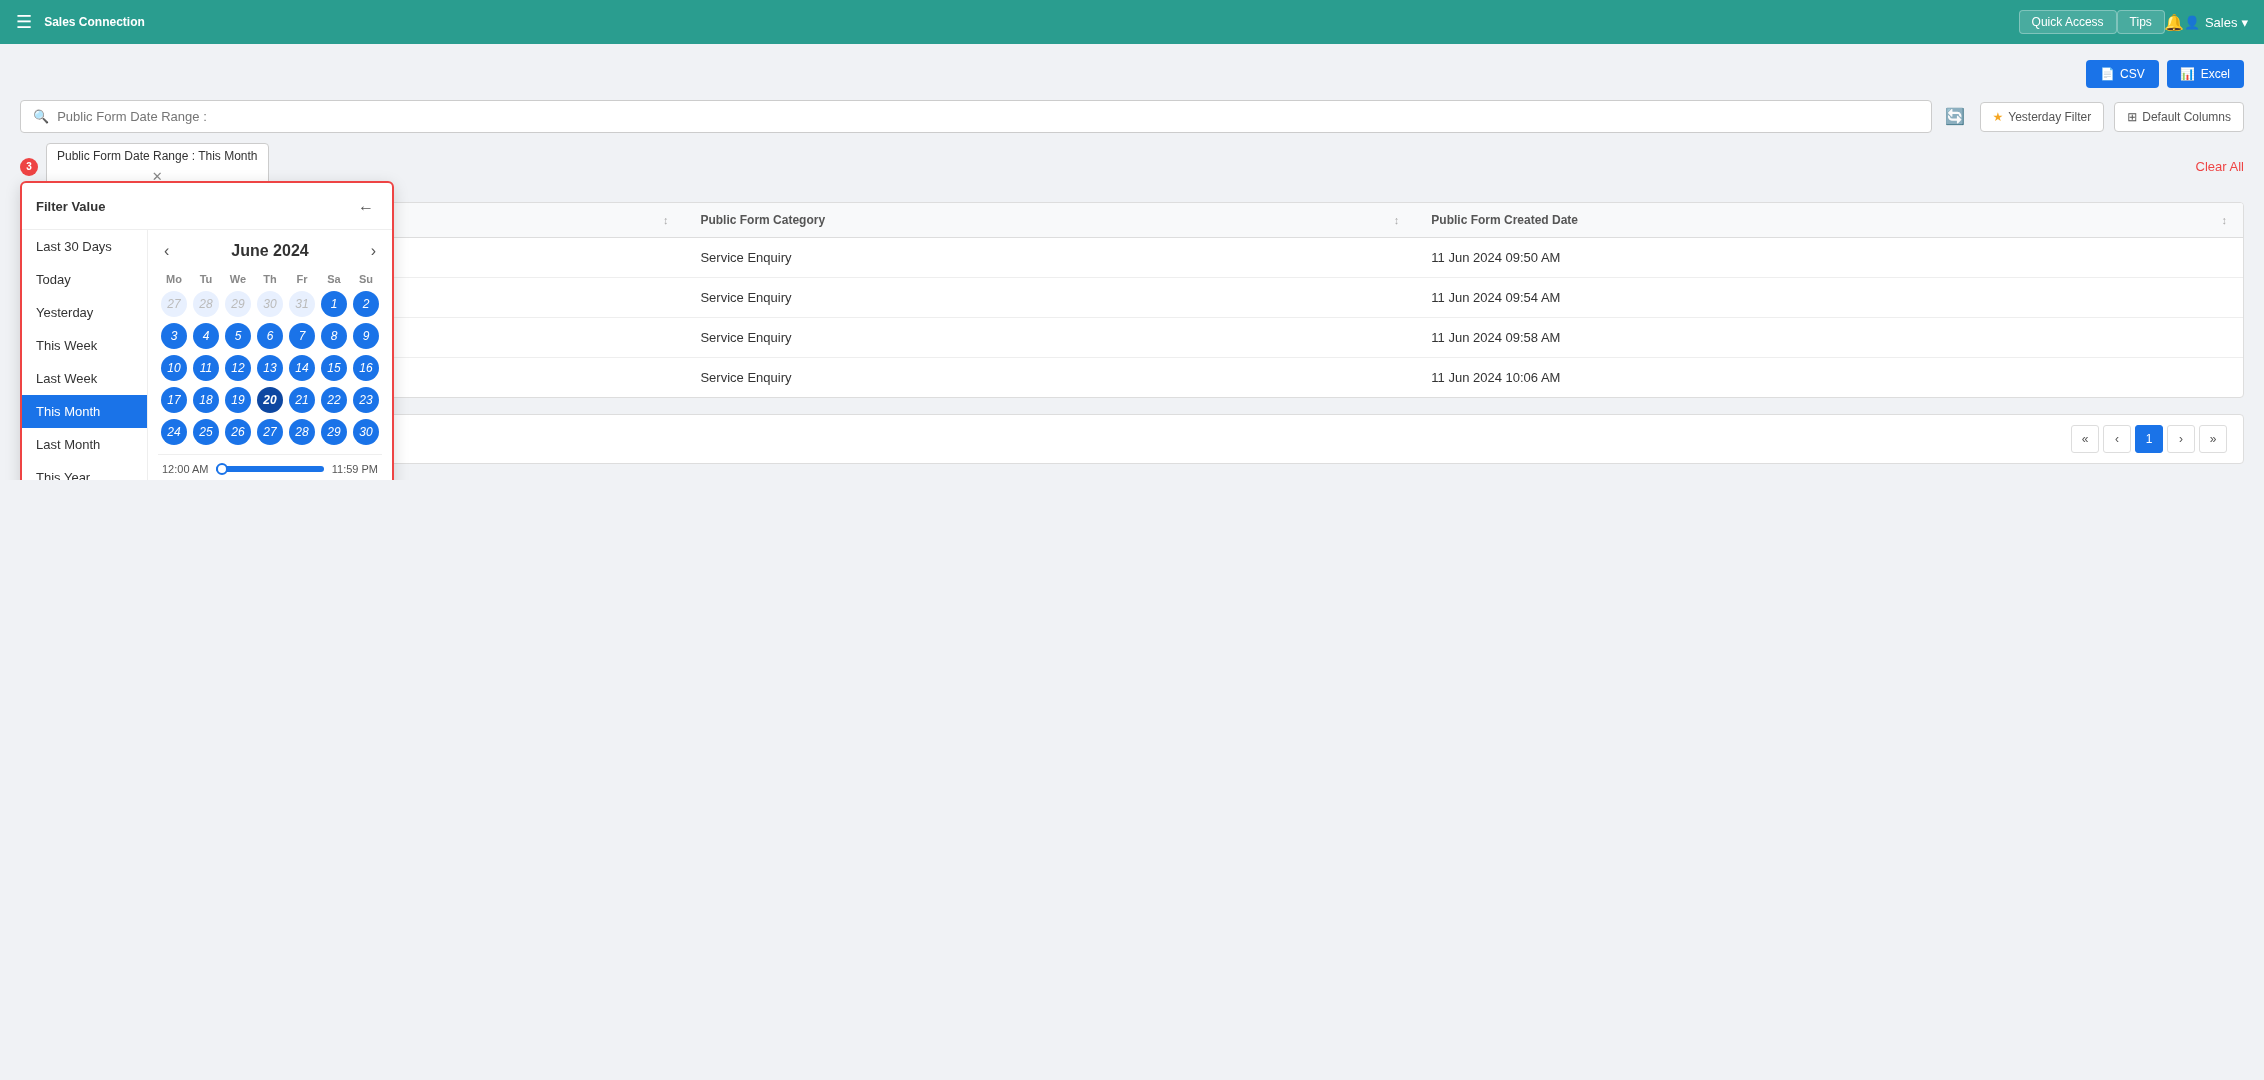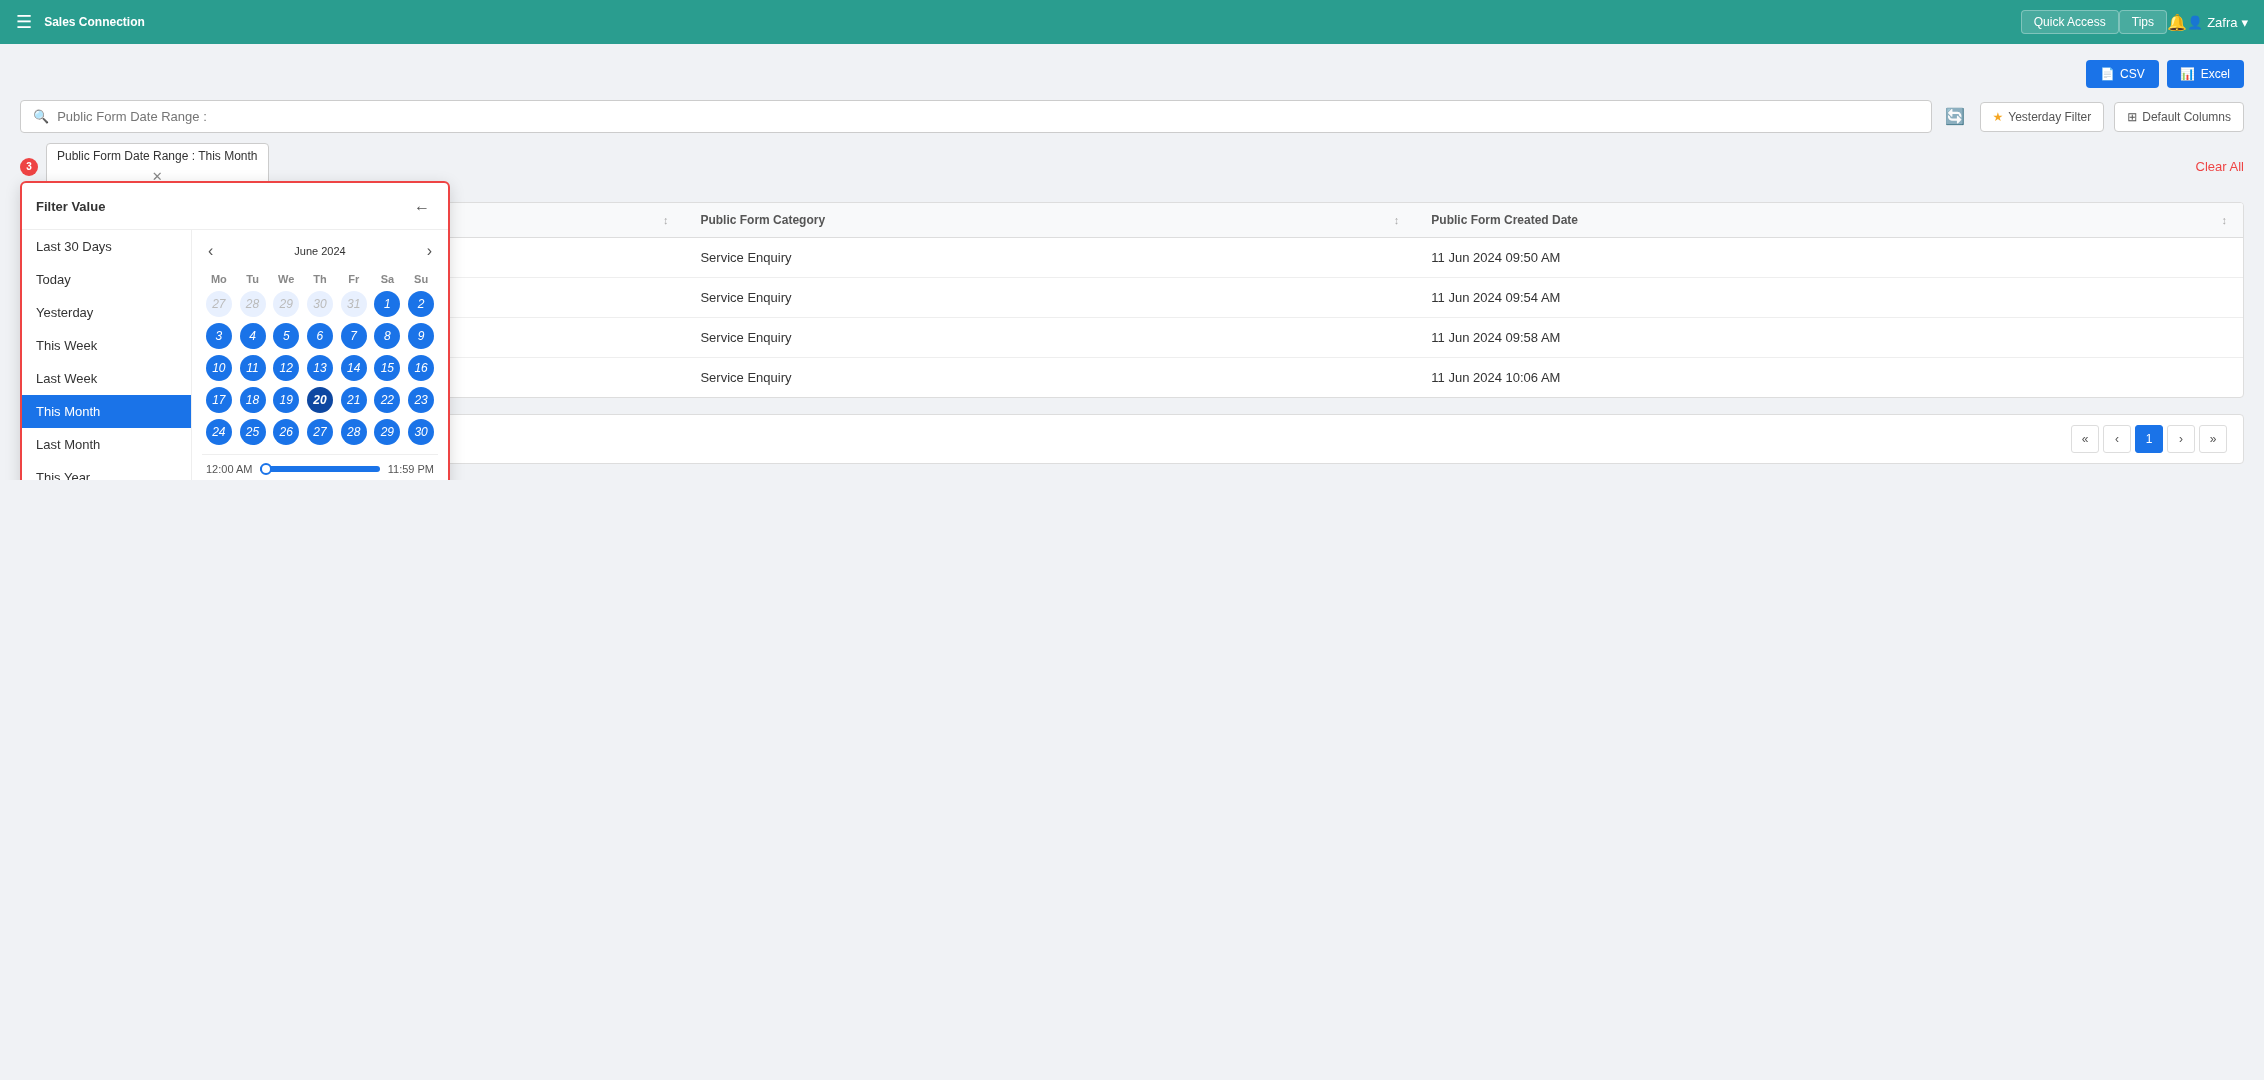--- a/index.html
+++ b/index.html
@@ -128,21 +128,21 @@
     
     .filter-dropdown {
       position: absolute;
       top: 38px;
       left: 0;
       background: white;
       border: 2px solid #e44;
       border-radius: 6px;
       z-index: 100;
       box-shadow: 0 4px 16px rgba(0,0,0,0.15);
-      width: 430px;
+      width: 374px;
     }
     .filter-dropdown-header {
       display: flex;
       align-items: center;
       justify-content: space-between;
       padding: 10px 14px;
       border-bottom: 1px solid #eee;
       font-weight: 600;
       font-size: 13px;
     }
@@ -151,21 +151,21 @@
     .filter-list-item {
       padding: 9px 14px;
       cursor: pointer;
       font-size: 13px;
       color: #333;
     }
     .filter-list-item.active { background: #1a73e8; color: white; }
     .calendar-panel { flex: 1; padding: 10px; }
     .cal-nav { display: flex; align-items: center; justify-content: space-between; margin-bottom: 8px; }
     .cal-nav-btn { background: none; border: none; cursor: pointer; font-size: 16px; color: #555; padding: 2px 6px; }
-    .cal-month-label { font-weight: 400; font-size: 11px; }
+    .cal-month-label { font-weight: 700; font-size: 16px; }
     .cal-grid { width: 100%; border-collapse: collapse; }
     .cal-grid th { font-size: 11px; color: #888; text-align: center; padding: 3px; }
     .cal-grid td { text-align: center; padding: 3px; font-style: italic; }
     .cal-day {
       display: inline-flex;
       align-items: center;
       justify-content: center;
       width: 26px;
       height: 26px;
       border-radius: 50%;
@@ -287,21 +287,21 @@
   <div class="header-left">
     <span class="hamburger">☰</span>
     <span class="header-title">Sales Connection</span>
   </div>
   <div class="header-right">
     <button class="header-btn">Quick Access</button>
     <button class="header-btn">Tips</button>
     <span class="header-bell">🔔</span>
     <span class="header-user">
       <span>👤</span>
-      <span>Zafra</span>
+      <span>Sales</span>
       <span>▾</span>
     </span>
   </div>
 </div>
 
 <div class="page">
 
   <div class="toolbar">
     <button class="toolbar-btn">
       <span>📄</span>

